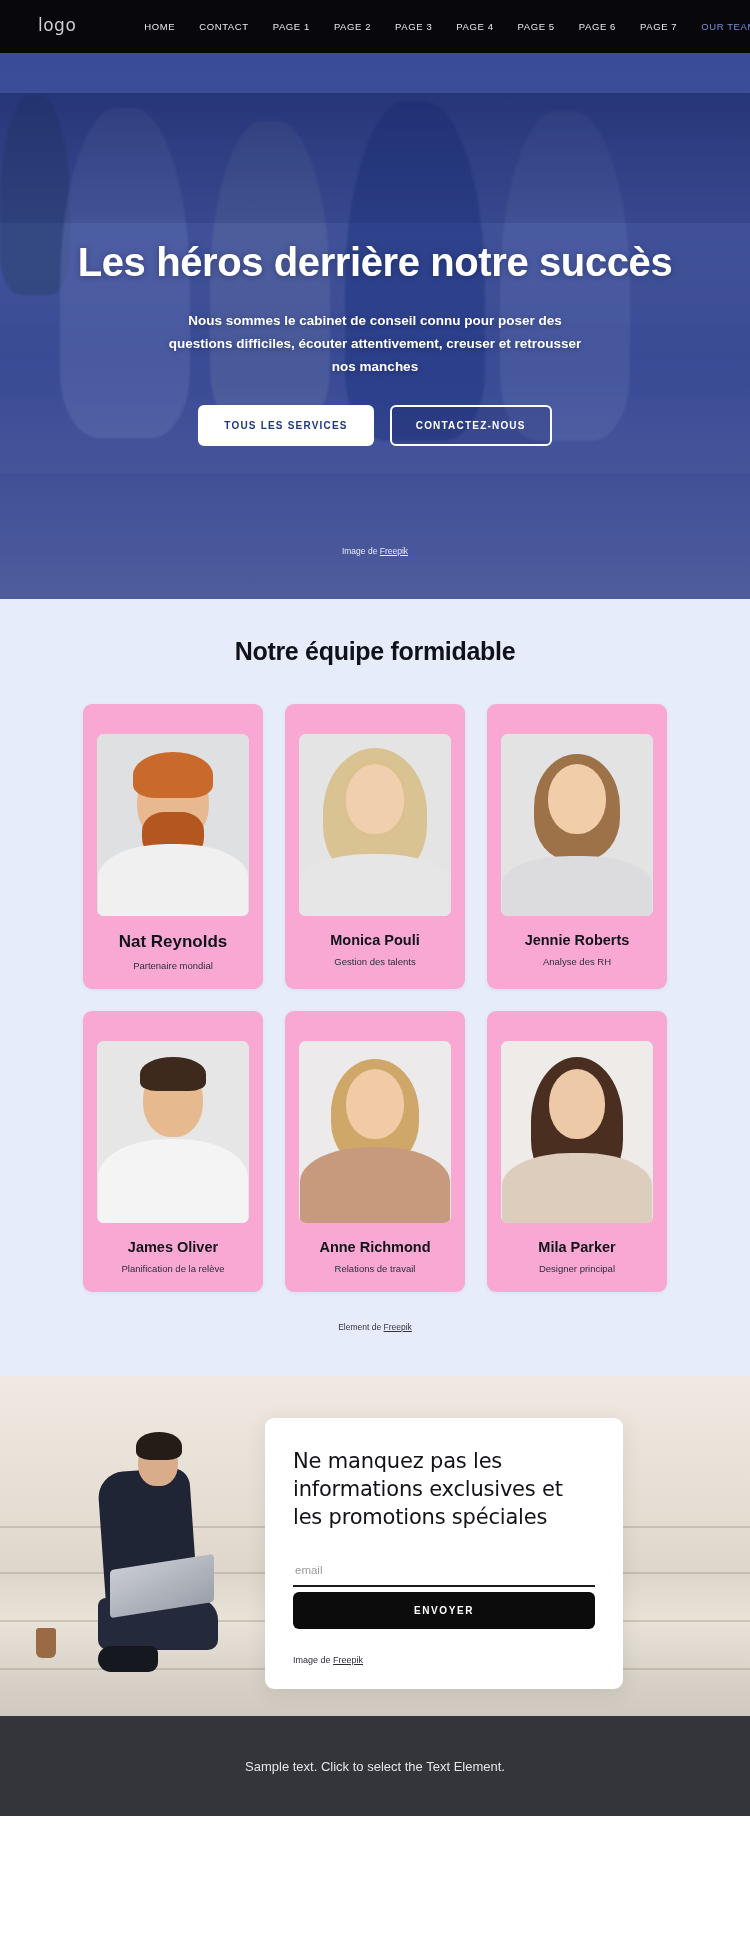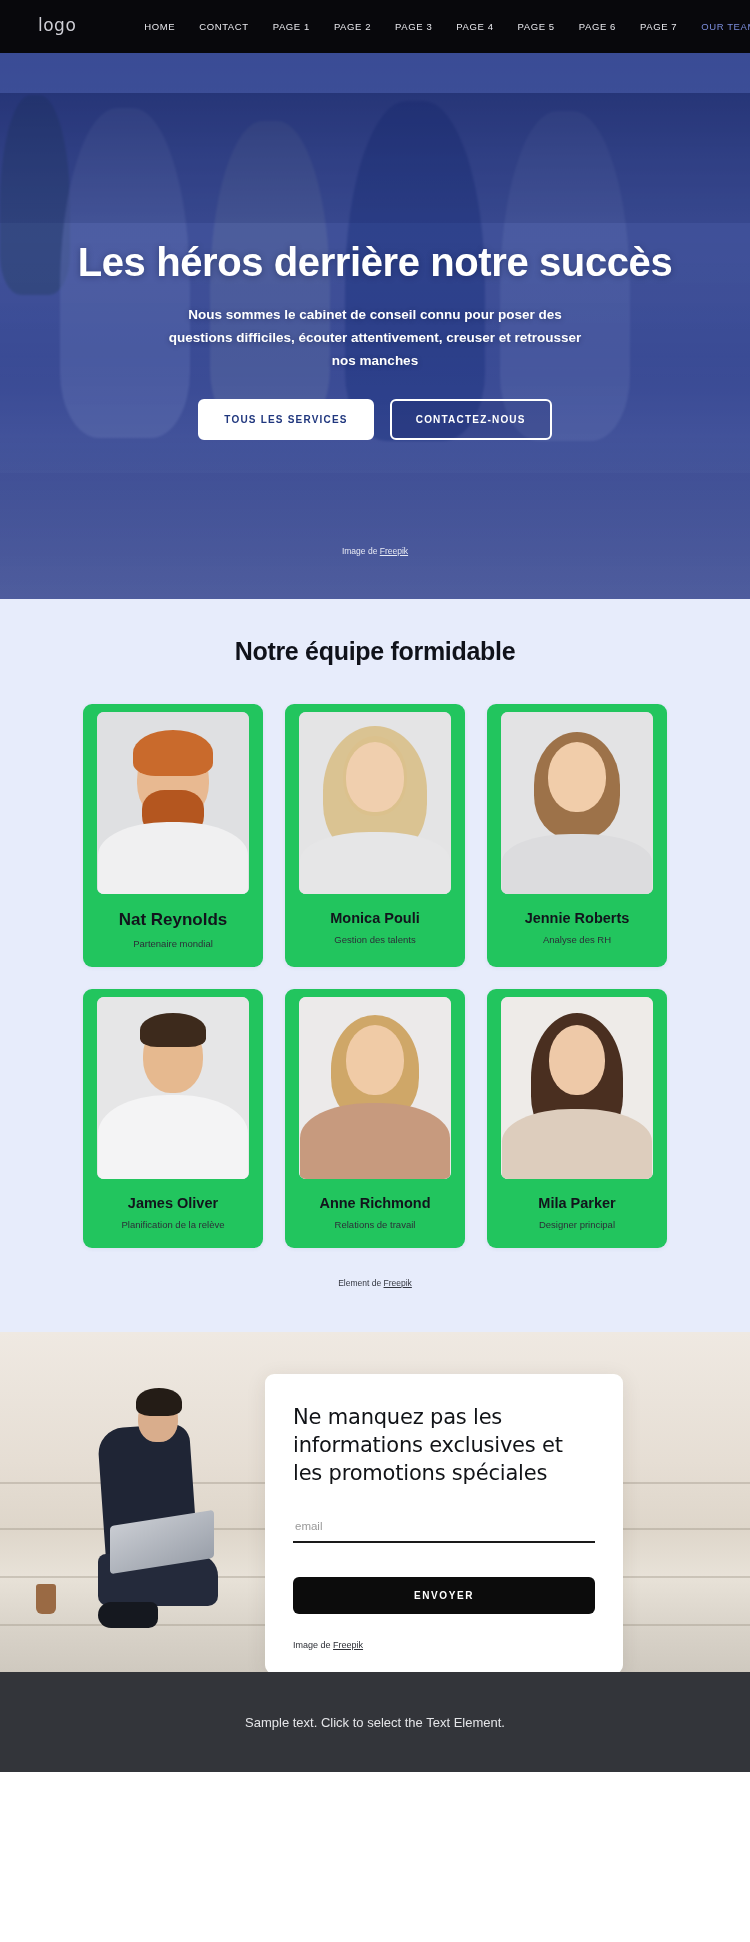--- a/index.html
+++ b/index.html
@@ -102,21 +102,21 @@
     letter-spacing: -.4px;
     line-height: 1.15;
     text-shadow: 0 1px 6px rgba(10,16,50,.35);
   }
   .hero-sub {
     color: #ffffff;
     font-size: 13.5px;
     font-weight: 700;
     line-height: 1.72;
     max-width: 430px;
-    margin: 18px auto 0;
+    margin: 24px auto 0;
     text-shadow: 0 1px 5px rgba(10,16,50,.35);
   }
   .hero-btns {
     display: flex;
     justify-content: center;
     gap: 16px;
     margin-top: 26px;
   }
   .btn {
     font-size: 10px;
@@ -155,23 +155,23 @@
     letter-spacing: -.3px;
     margin-bottom: 38px;
   }
   .team-grid {
     display: grid;
     grid-template-columns: repeat(3, 180px);
     justify-content: center;
     gap: 22px 22px;
   }
   .card {
-    background: #22c55e;
+    background: #f9a8d4;
     border-radius: 9px;
-    padding: 8px 14px 18px;
+    padding: 30px 14px 18px;
     box-shadow: 0 1px 4px rgba(45,60,120,.07);
     text-align: center;
   }
   .card-photo {
     width: 152px;
     height: 182px;
     margin: 0 auto 16px;
     border-radius: 7px;
     overflow: hidden;
     position: relative;
@@ -281,21 +281,21 @@
     font-size: 11.5px;
     color: #111;
     padding: 4px 2px 9px;
     outline: none;
     font-family: "Liberation Sans", sans-serif;
   }
   .news-input::placeholder { color: #9a9a9a; }
   .news-btn {
     display: block;
     width: 100%;
-    margin-top: 34px;
+    margin-top: 5px;
     background: #0c0c0c;
     color: #ffffff;
     border: none;
     border-radius: 6px;
     padding: 13px 0;
     font-size: 10px;
     font-weight: 700;
     letter-spacing: 1.6px;
     cursor: pointer;
     font-family: "Liberation Sans", sans-serif;

